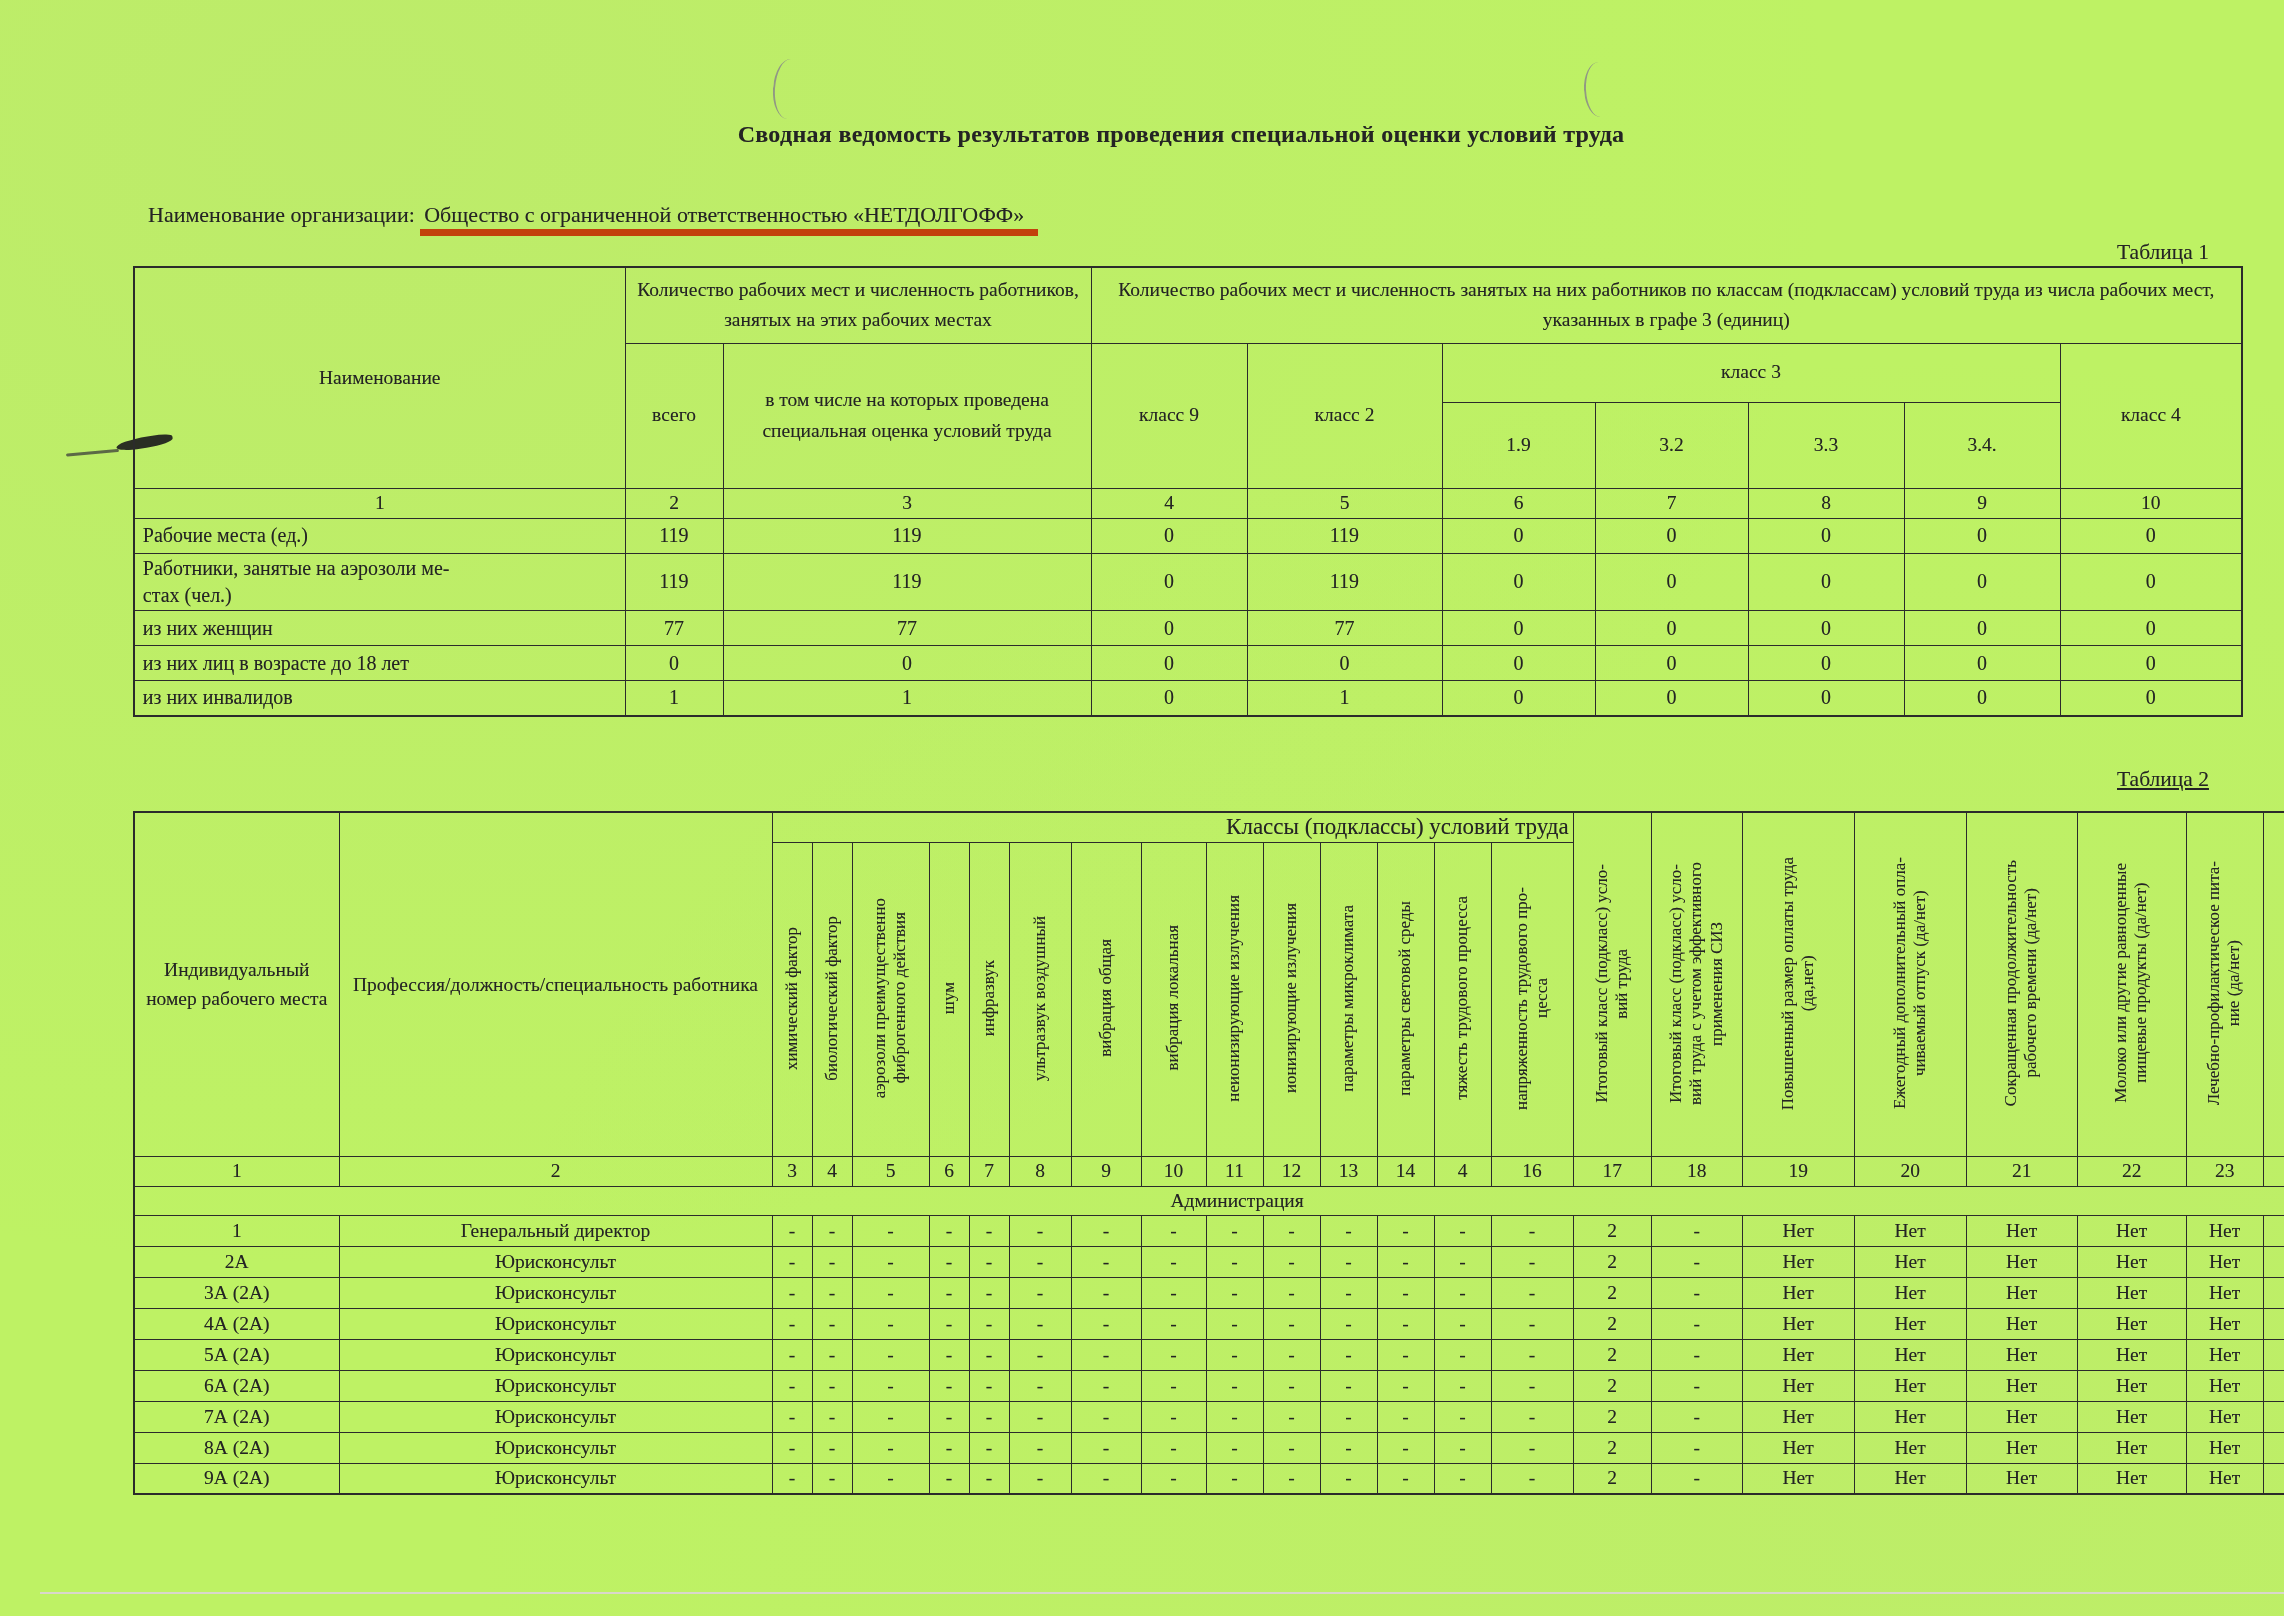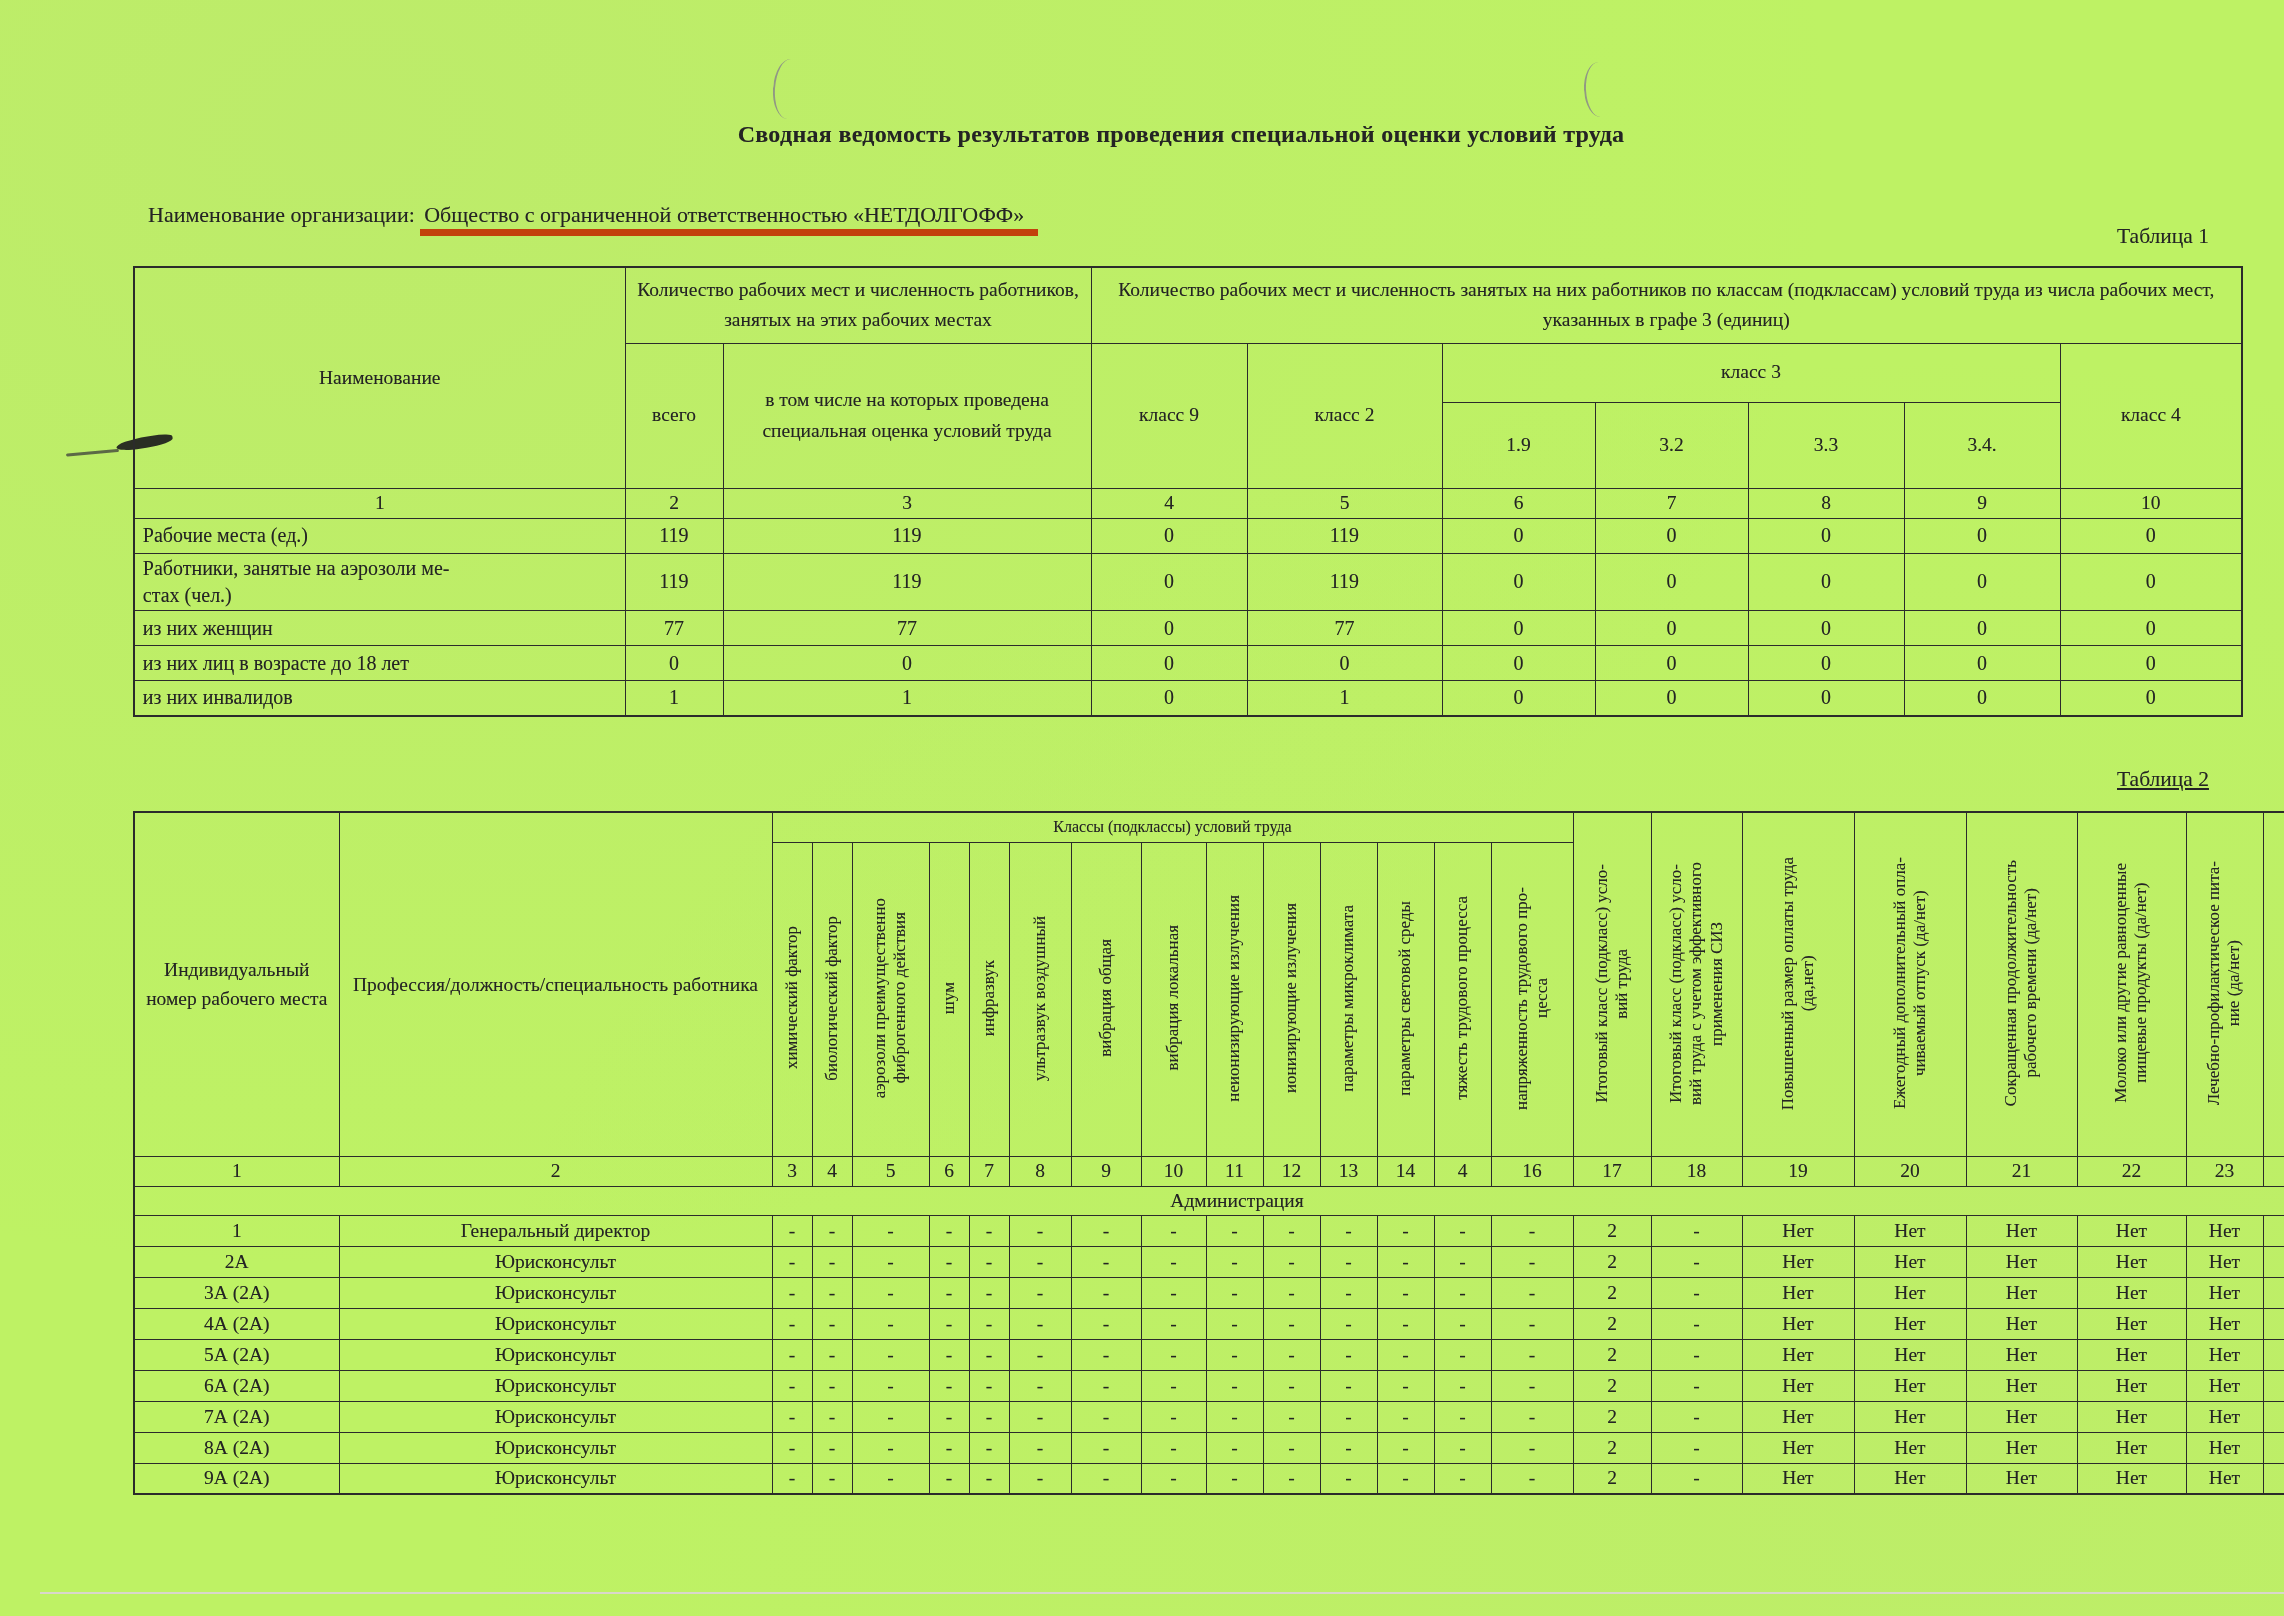--- a/index.html
+++ b/index.html
@@ -16,21 +16,21 @@
       radial-gradient(ellipse at 15% 8%, rgba(180,175,160,.10), transparent 55%),
       radial-gradient(ellipse at 85% 92%, rgba(180,175,160,.07), transparent 55%);
   }
   .title{
     position:absolute; left:78px; right:0; top:121px; margin:0;
     text-align:center; font-size:24px; font-weight:bold; letter-spacing:0.3px;
   }
   .orgline{ position:absolute; left:148px; top:202px; font-size:22px; white-space:nowrap; }
   .org-value{ border-bottom:7px solid #c2410c; padding:0 14.3px 2px 3.9px; }
   .tcap{ position:absolute; font-size:21.5px; }
-  .tcap1{ left:2117px; top:224px; }
+  .tcap1{ left:2117px; top:240px; }
   .tcap2{ left:2117px; top:767px;text-decoration:underline; }
 
   table{ position:absolute; border-collapse:collapse; table-layout:fixed; }
   th,td{
     border:1.3px solid #2b2b2b; vertical-align:middle; text-align:center;
     font-weight:normal; padding:1.3px 3.9px; box-sizing:border-box; overflow:hidden;
   }
   .t1,.t2{ border:2px solid #2b2b2b; }
 
   
@@ -39,21 +39,21 @@
   .t1r1 th{ height:76px; }
   .t1r2 th{ height:59px; }
   .t1r3 th{ height:86px; }
   .t1num td{ height:30px; font-size:19.5px; }
   .t1data td{ height:35px; font-size:20px; }
   .t1data .lbl{ text-align:left; padding-left:7.8px; white-space:pre-line; line-height:1.35; }
 
   
   .t2{ left:133px; top:811px; width:2145px; }
   .t2 .hcol1,.t2 .hcol2{ font-size:19.5px; line-height:1.5; }
-  .hgroup{ height:30px; font-size:16px; }
+  .hgroup{ height:30px; font-size:23px;text-align:right; }
   .t2r2 th{ height:314px; padding:3.9px 1.3px; }
   .t2 th.v{ vertical-align:middle; }
   .vert{
     display:inline-block; writing-mode:vertical-rl; transform:rotate(180deg);
     font-size:17px; line-height:1.2; white-space:pre-line; max-height:303px;
   }
   .tail .vert{ max-height:333px; }
   .t2num td{ height:30px; font-size:19.5px; }
   .t2section td{ height:29px; font-size:19.5px; }
   .t2data td{ height:31px; font-size:19.5px; padding:1.3px 2px; }

